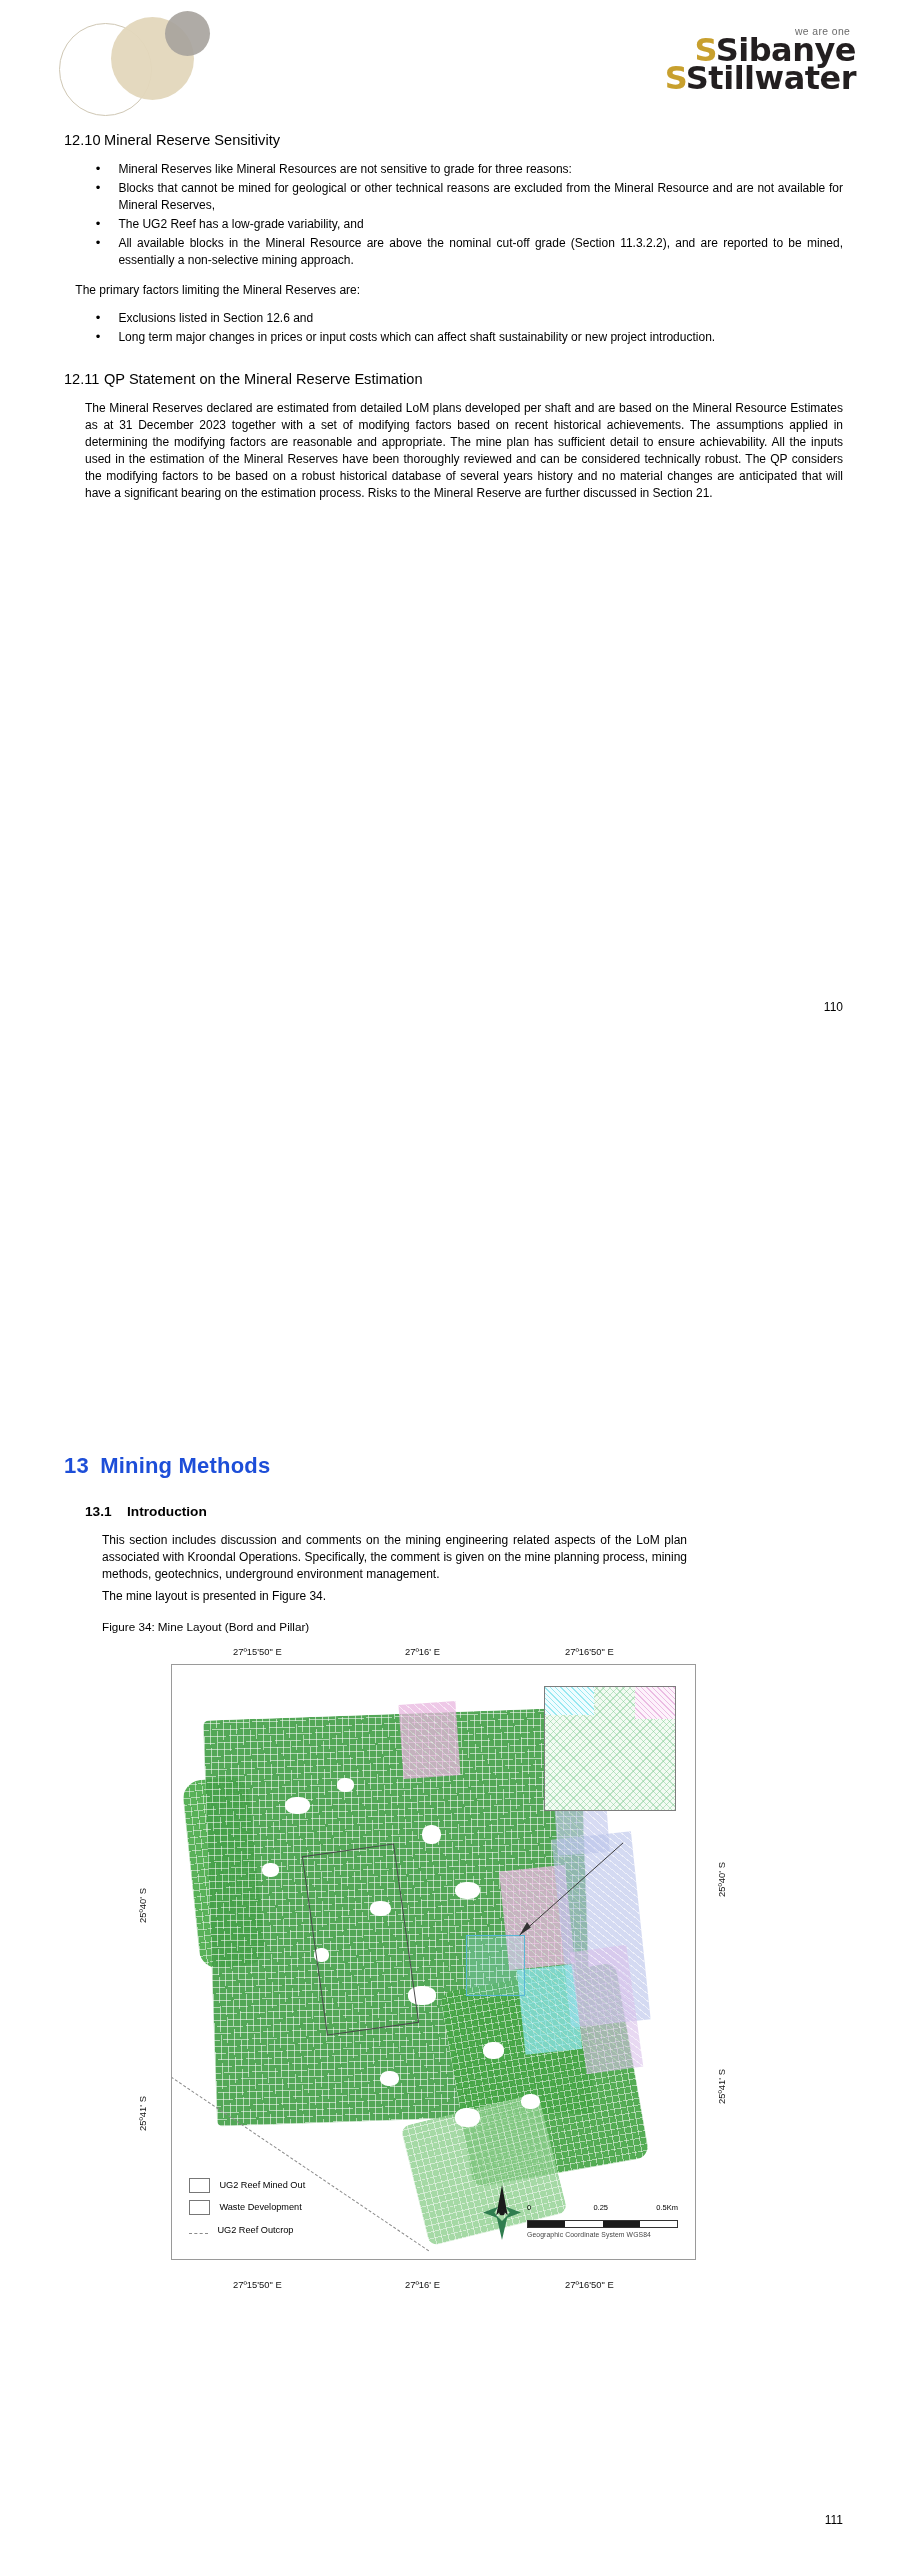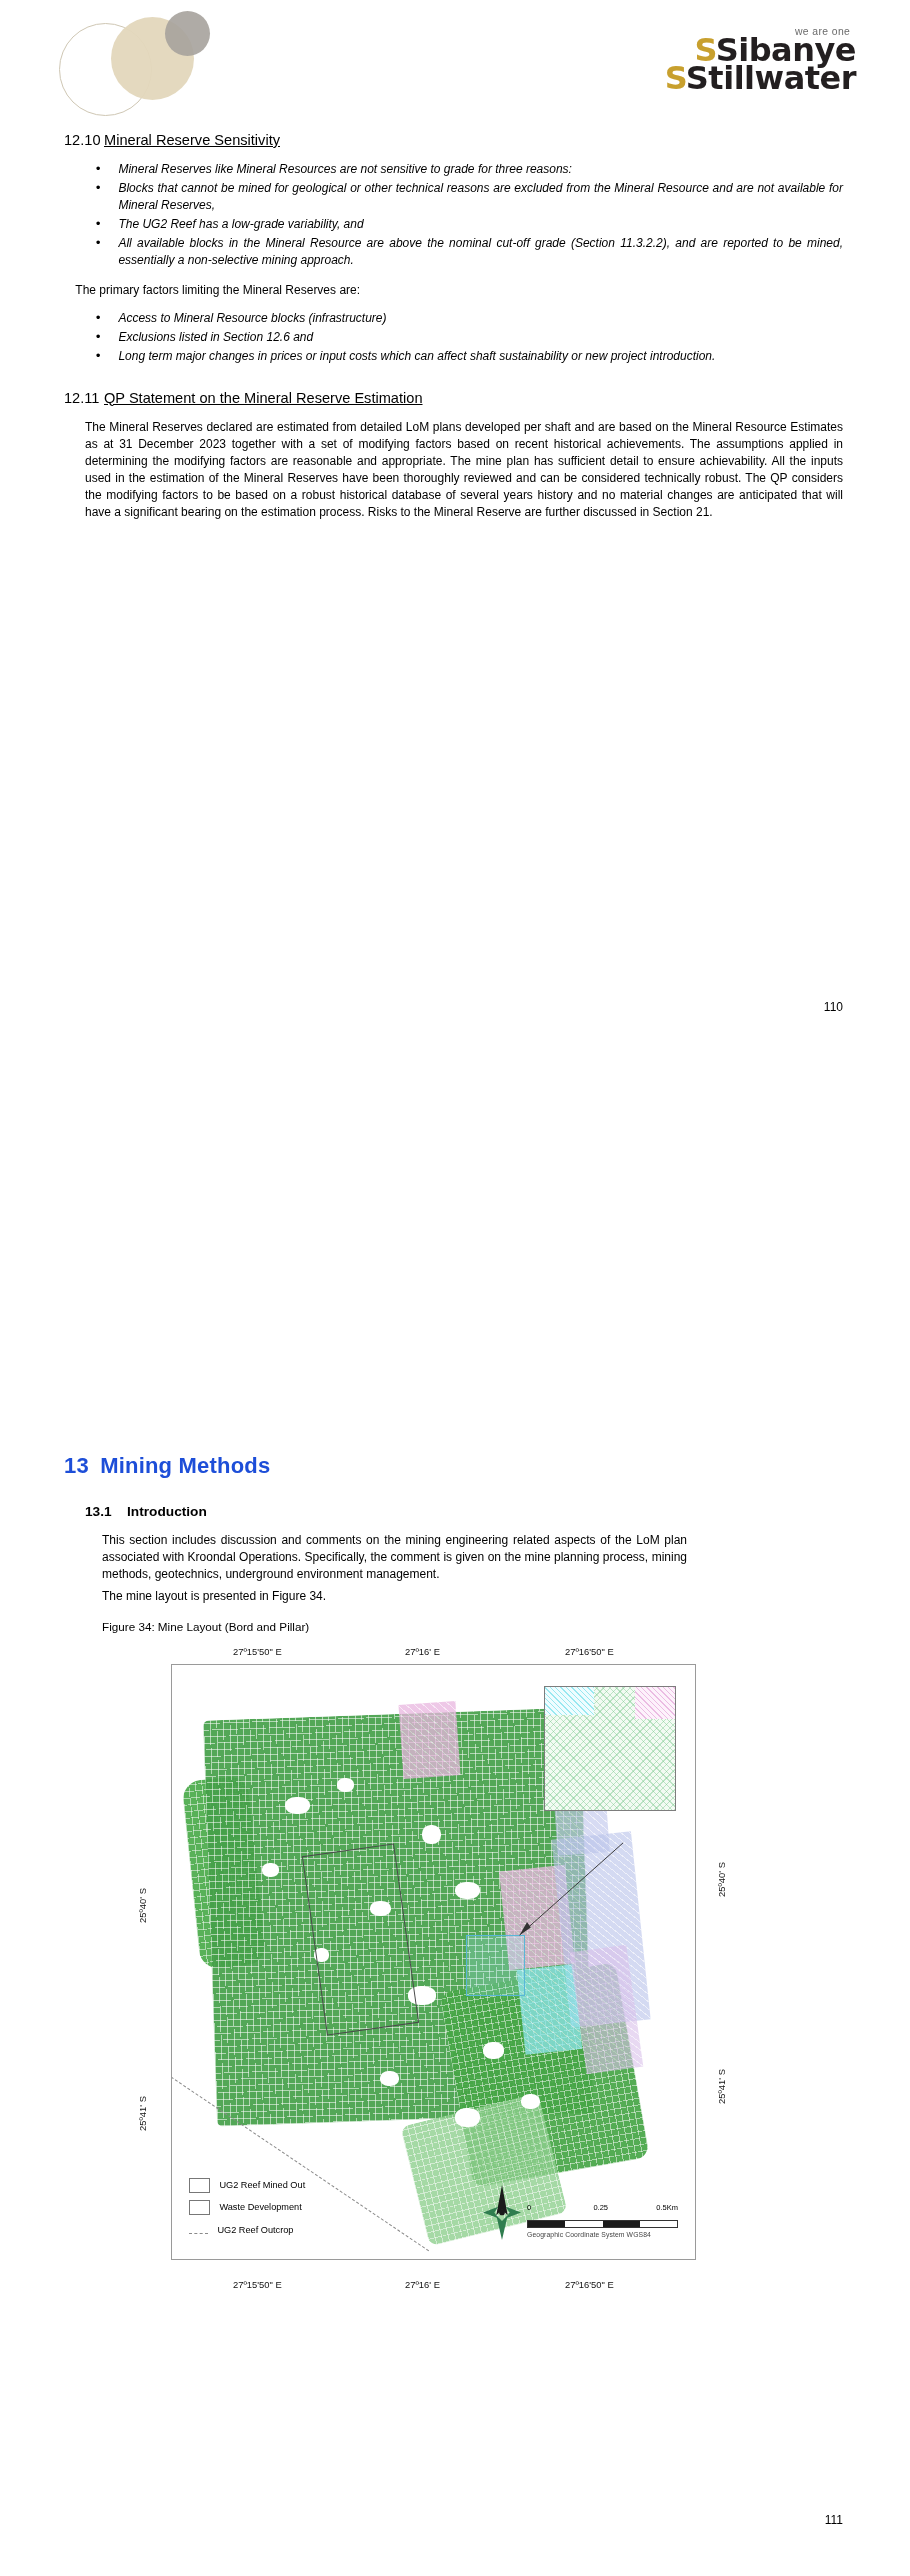--- a/index.html
+++ b/index.html
@@ -91,21 +91,20 @@
   
   .content {
     padding: 0 68px 0 64px;
   }
   h2.section-head {
     font-size: 14.6px;
     font-weight: normal;
     margin: 0 0 13.2px 0;
     padding: 0;
     color: #000;
-    text-decoration: underline;
   }
   h2.section-head .num {
     display: inline-block;
     min-width: 40px;
   }
   .para {
     font-size: 12px;
     line-height: 17px;
     text-align: justify;
     margin: 0 0 11.3px 0;
@@ -115,21 +114,20 @@
     padding: 0 0 0 28px;
     list-style: none;
   }
   ul.bullets li {
     position: relative;
     font-size: 12px;
     line-height: 17px;
     text-align: justify;
     margin-bottom: 1.9px;
     padding-left: 26.4px;
-    font-style: italic;
   }
   ul.bullets li:before {
     content: "\2022";
     position: absolute;
     left: 3.8px;
     top: -0.9px;
     font-size: 13.2px;
   }
   .indent-para {
     margin-left: 11.3px;
@@ -455,21 +453,20 @@
     <ul class="bullets">
       <li>Mineral Reserves like Mineral Resources are not sensitive to grade for three reasons:</li>
       <li>Blocks that cannot be mined for geological or other technical reasons are excluded from the Mineral Resource and are not available for Mineral Reserves,</li>
       <li>The UG2 Reef has a low-grade variability, and</li>
       <li>All available blocks in the Mineral Resource are above the nominal cut-off grade (Section 11.3.2.2), and are reported to be mined, essentially a non-selective mining approach.</li>
     </ul>
 
     <p class="para indent-para">The primary factors limiting the Mineral Reserves are:</p>
 
     <ul class="bullets">
-      <li>Access to Mineral Resource blocks (infrastructure)</li>
       <li>Exclusions listed in Section 12.6 and</li>
       <li>Long term major changes in prices or input costs which can affect shaft sustainability or new project introduction.</li>
     </ul>
 
     <h2 class="section-head" style="margin-top:24.5px;">
       <span class="num">12.11</span><span>QP Statement on the Mineral Reserve Estimation</span>
     </h2>
 
     <p class="para body-indent">The Mineral Reserves declared are estimated from detailed LoM plans developed per shaft and are based on the Mineral Resource Estimates as at 31 December 2023 together with a set of modifying factors based on recent historical achievements. The assumptions applied in determining the modifying factors are reasonable and appropriate. The mine plan has sufficient detail to ensure achievability. All the inputs used in the estimation of the Mineral Reserves have been thoroughly reviewed and can be considered technically robust. The QP considers the modifying factors to be based on a robust historical database of several years history and no material changes are anticipated that will have a significant bearing on the estimation process. Risks to the Mineral Reserve are further discussed in Section 21.</p>
 

